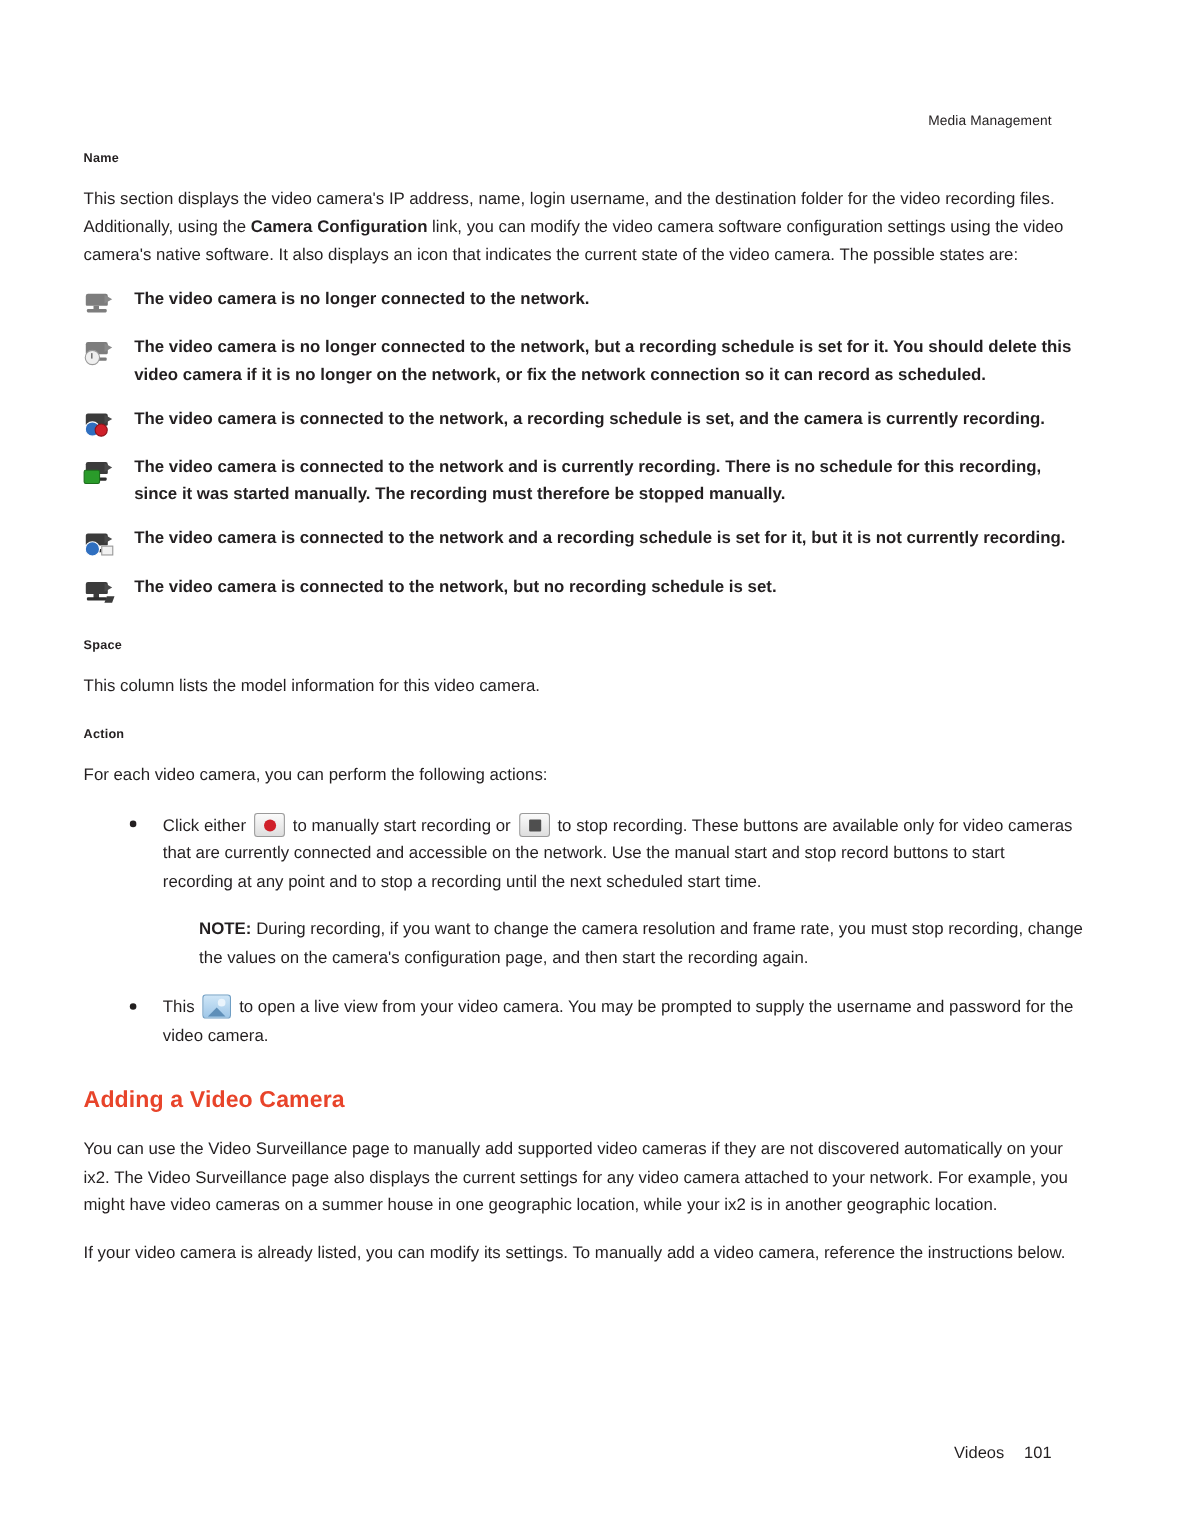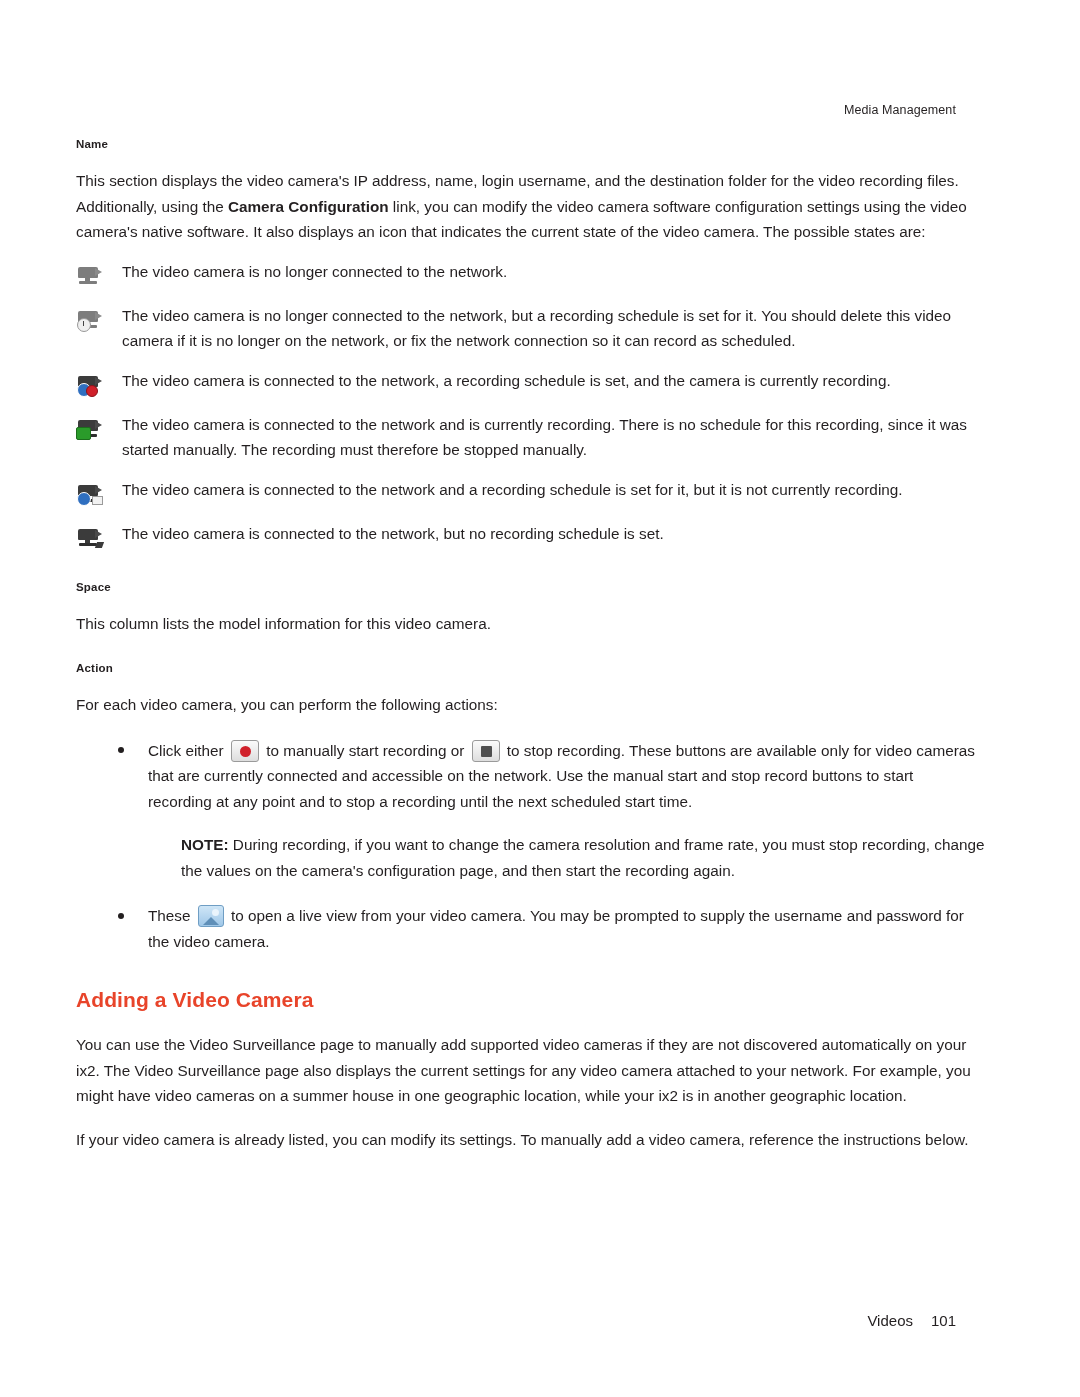--- a/index.html
+++ b/index.html
@@ -70,20 +70,21 @@
     min-width: 46px;
     display: flex;
     justify-content: flex-start;
     align-items: flex-start;
     padding-top: 2px;
   }
   .icon-text {
     font-size: 15.3px;
     line-height: 25.5px;
     flex: 1;
+    font-weight: bold;
   }
 
   
   .cam {
     position: relative;
     width: 32px;
     height: 28px;
   }
   .cam .body-box {
     position: absolute;
@@ -419,21 +420,21 @@
 
     <div class="bullet-row">
       <div class="bullet-dot"><span></span></div>
       <div class="bullet-text"><span>Click either </span><span class="inline-btn btn-record"></span><span> to manually start recording or </span><span class="inline-btn btn-stop"></span><span> to stop recording. These buttons are available only for video cameras that are currently connected and accessible on the network. Use the manual start and stop record buttons to start recording at any point and to stop a recording until the next scheduled start time.</span></div>
     </div>
 
     <div class="note-block"><span class="bold-inline">NOTE:</span><span> During recording, if you want to change the camera resolution and frame rate, you must stop recording, change the values on the camera's configuration page, and then start the recording again.</span></div>
 
     <div class="bullet-row">
       <div class="bullet-dot"><span></span></div>
-      <div class="bullet-text"><span>These </span><span class="btn-live"></span><span> to open a live view from your video camera. You may be prompted to supply the username and password for the video camera.</span></div>
+      <div class="bullet-text"><span>This </span><span class="btn-live"></span><span> to open a live view from your video camera. You may be prompted to supply the username and password for the video camera.</span></div>
     </div>
 
     <h2 class="section-title">Adding a Video Camera</h2>
 
     <p class="body" style="margin-top:20px;">You can use the Video Surveillance page to manually add supported video cameras if they are not discovered automatically on your ix2. The Video Surveillance page also displays the current settings for any video camera attached to your network. For example, you might have video cameras on a summer house in one geographic location, while your ix2 is in another geographic location.</p>
     <p class="body">If your video camera is already listed, you can modify its settings. To manually add a video camera, reference the instructions below.</p>
 
   </div>
 
   <div class="footer">

